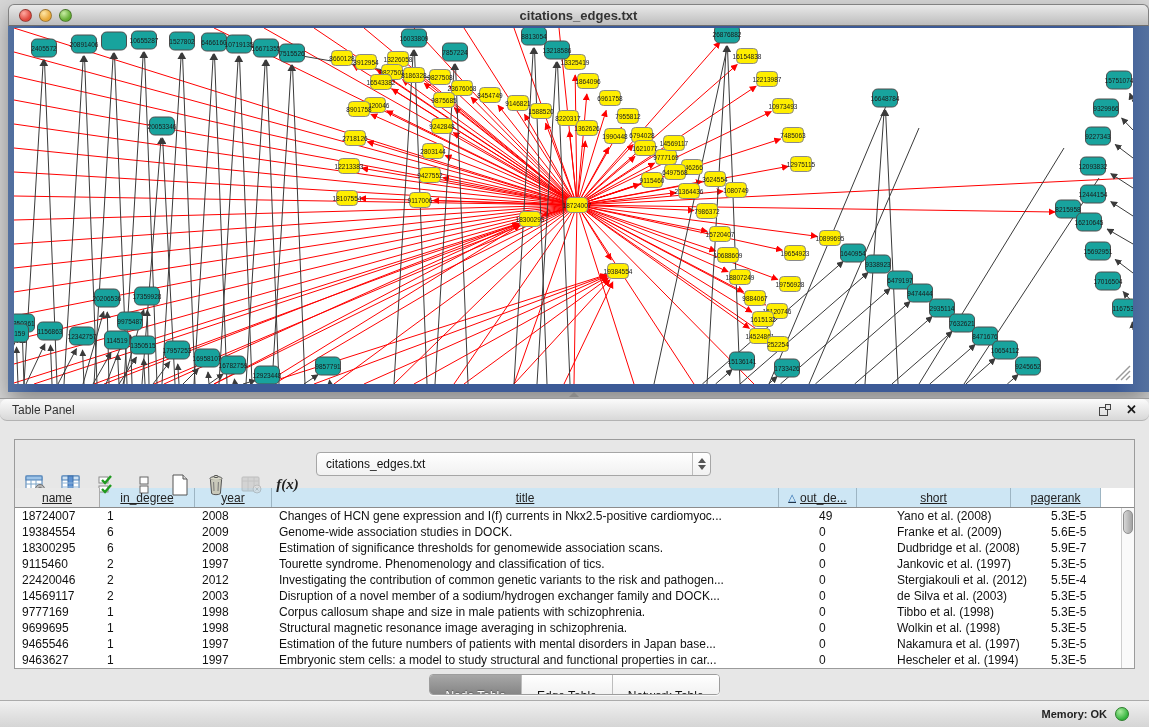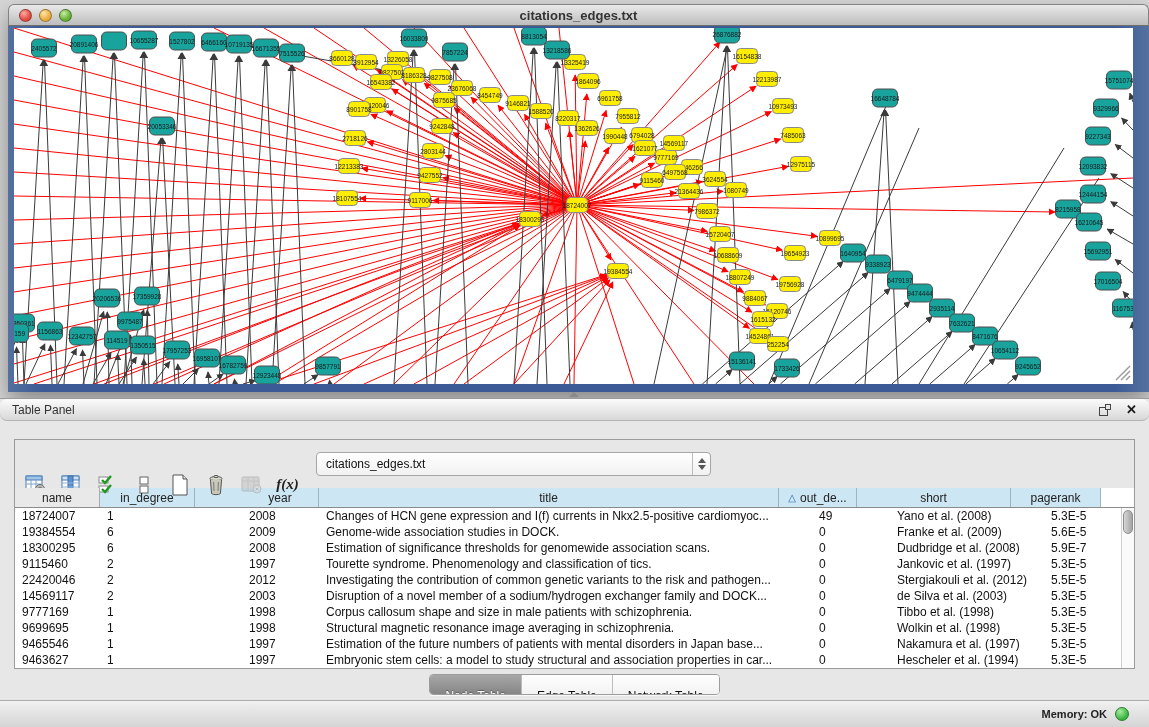--- a/index.html
+++ b/index.html
@@ -45,27 +45,27 @@
   .fx-glyph { font-family:"Liberation Serif", serif; font-style:italic; font-weight:bold; font-size:15px; color:#222; }
   .combo { margin-left:6px; width:395px; height:24px; background:linear-gradient(#ffffff,#f1f1f1);
     border:1px solid #a6a6a6; border-radius:4px; position:relative; font-size:12px; color:#111;
     line-height:22px; padding:0 26px 0 9px; }
   .combo-stepper { position:absolute; right:0; top:0; bottom:0; width:18px; border-left:1px solid #bcbcbc;
     display:flex; flex-direction:column; align-items:center; justify-content:center; gap:2px; }
   .combo-stepper .up { width:0;height:0;border-left:4px solid transparent;border-right:4px solid transparent;border-bottom:5px solid #555; }
   .combo-stepper .down { width:0;height:0;border-left:4px solid transparent;border-right:4px solid transparent;border-top:5px solid #555; }
   
   .thead { display:flex; height:20px; background:#cde6f4; border-bottom:1px solid #8c8c8c; font-size:12px; color:#222; }
-  .th { display:flex; align-items:center; justify-content:center; border-right:1px solid #9db5c3; overflow:hidden; white-space:nowrap; }
+  .th { display:flex; align-items:center; justify-content:center; border-right:1px solid #9db5c3; overflow:hidden; white-space:nowrap;text-decoration:underline; }
   .th.key { background:#e9e9e9; border-right:1px solid #aaa; }
   .th .sort-tri { color:#2b6cb0; font-size:10px; margin-right:4px; }
   .tbody { position:relative; }
   .tr { display:flex; height:16px; font-size:12px; color:#111; background:#fff; }
   .td { padding-left:7px; white-space:nowrap; overflow:hidden; line-height:16px; }
-  .c0 { width:85px; } .c1 { width:95px; } .c2 { width:77px;margin-left:47px; } .c3 { flex:1; }
+  .c0 { width:85px; } .c1 { width:95px; } .c2 { width:77px; } .c3 { flex:1; }
   .c4 { width:78px; } .c5 { width:154px; } .c6 { width:90px; } .c7 { width:33px; }
   .vscroll { position:absolute; right:0; top:68px; bottom:0; width:13px; background:#fafafa; border-left:1px solid #cfcfcf; }
   .vthumb { margin:2px 1px; height:24px; border-radius:6px; border:1px solid #8f8f8f;
     background:linear-gradient(90deg,#d6d6d6,#a3a3a3); }
   
   .tabs-bar { position:absolute; left:0; right:0; top:275px; display:flex; justify-content:center; }
   .seg { display:flex; border:1px solid #9d9d9d; border-radius:4px; overflow:hidden; height:21px;
     background:#fff; box-shadow:0 1px 0 rgba(255,255,255,.7); }
   .seg-item { padding:12px 15px; line-height:19px; font-size:12px; color:#111;
     border-left:1px solid #bdbdbd; background:linear-gradient(#ffffff,#efefef); }
@@ -667,21 +667,21 @@
           <div class="td c5">Jankovic et al. (1997)</div>
           <div class="td c6">5.3E-5</div>
         </div>
         <div class="tr">
           <div class="td c0">22420046</div>
           <div class="td c1">2</div>
           <div class="td c2">2012</div>
           <div class="td c3">Investigating the contribution of common genetic variants to the risk and pathogen...</div>
           <div class="td c4">0</div>
           <div class="td c5">Stergiakouli et al. (2012)</div>
-          <div class="td c6">5.5E-5</div>
+          <div class="td c6">5.5E-4</div>
         </div>
         <div class="tr">
           <div class="td c0">14569117</div>
           <div class="td c1">2</div>
           <div class="td c2">2003</div>
           <div class="td c3">Disruption of a novel member of a sodium/hydrogen exchanger family and DOCK...</div>
           <div class="td c4">0</div>
           <div class="td c5">de Silva et al. (2003)</div>
           <div class="td c6">5.3E-5</div>
         </div>
@@ -709,21 +709,21 @@
           <div class="td c2">1997</div>
           <div class="td c3">Estimation of the future numbers of patients with mental disorders in Japan base...</div>
           <div class="td c4">0</div>
           <div class="td c5">Nakamura et al. (1997)</div>
           <div class="td c6">5.3E-5</div>
         </div>
         <div class="tr">
           <div class="td c0">9463627</div>
           <div class="td c1">1</div>
           <div class="td c2">1997</div>
-          <div class="td c3">Embryonic stem cells: a model to study structural and association properties in car...</div>
+          <div class="td c3">Embryonic stem cells: a model to study structural and functional properties in car...</div>
           <div class="td c4">0</div>
           <div class="td c5">Hescheler et al. (1994)</div>
           <div class="td c6">5.3E-5</div>
         </div>
       </div>
     <div class="vscroll">
       <div class="vthumb"></div>
     </div>
   </div>
 

